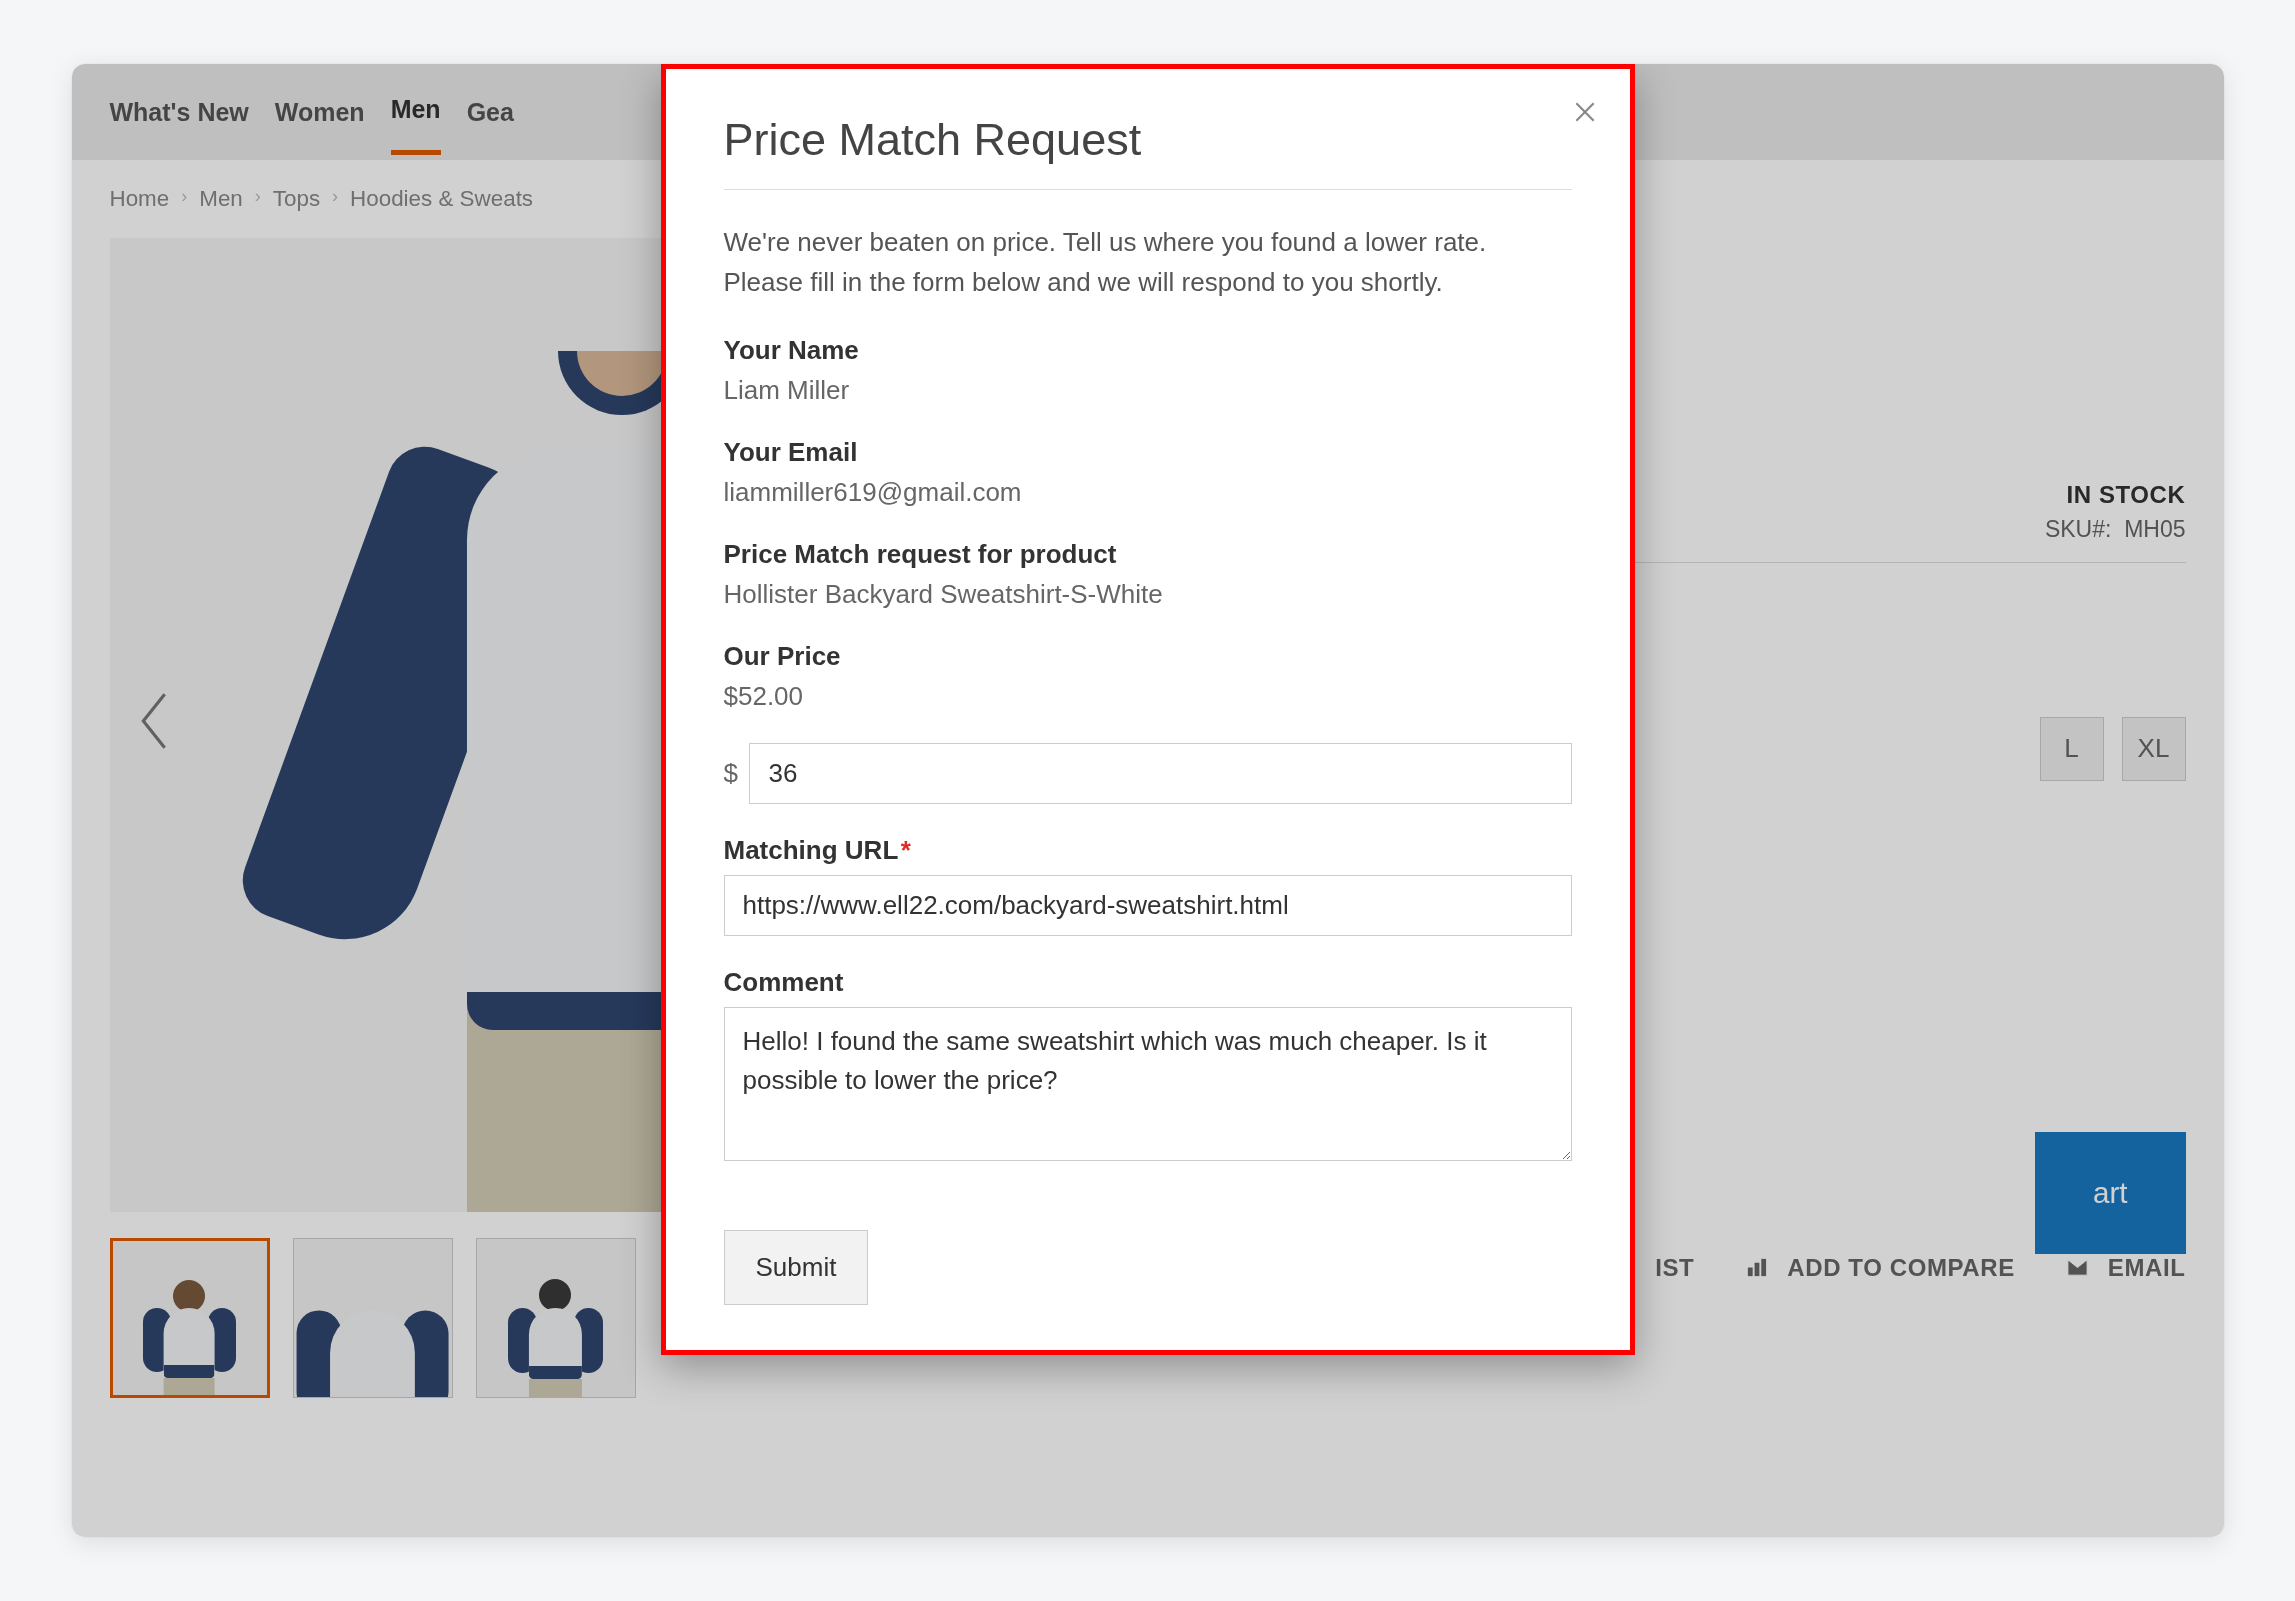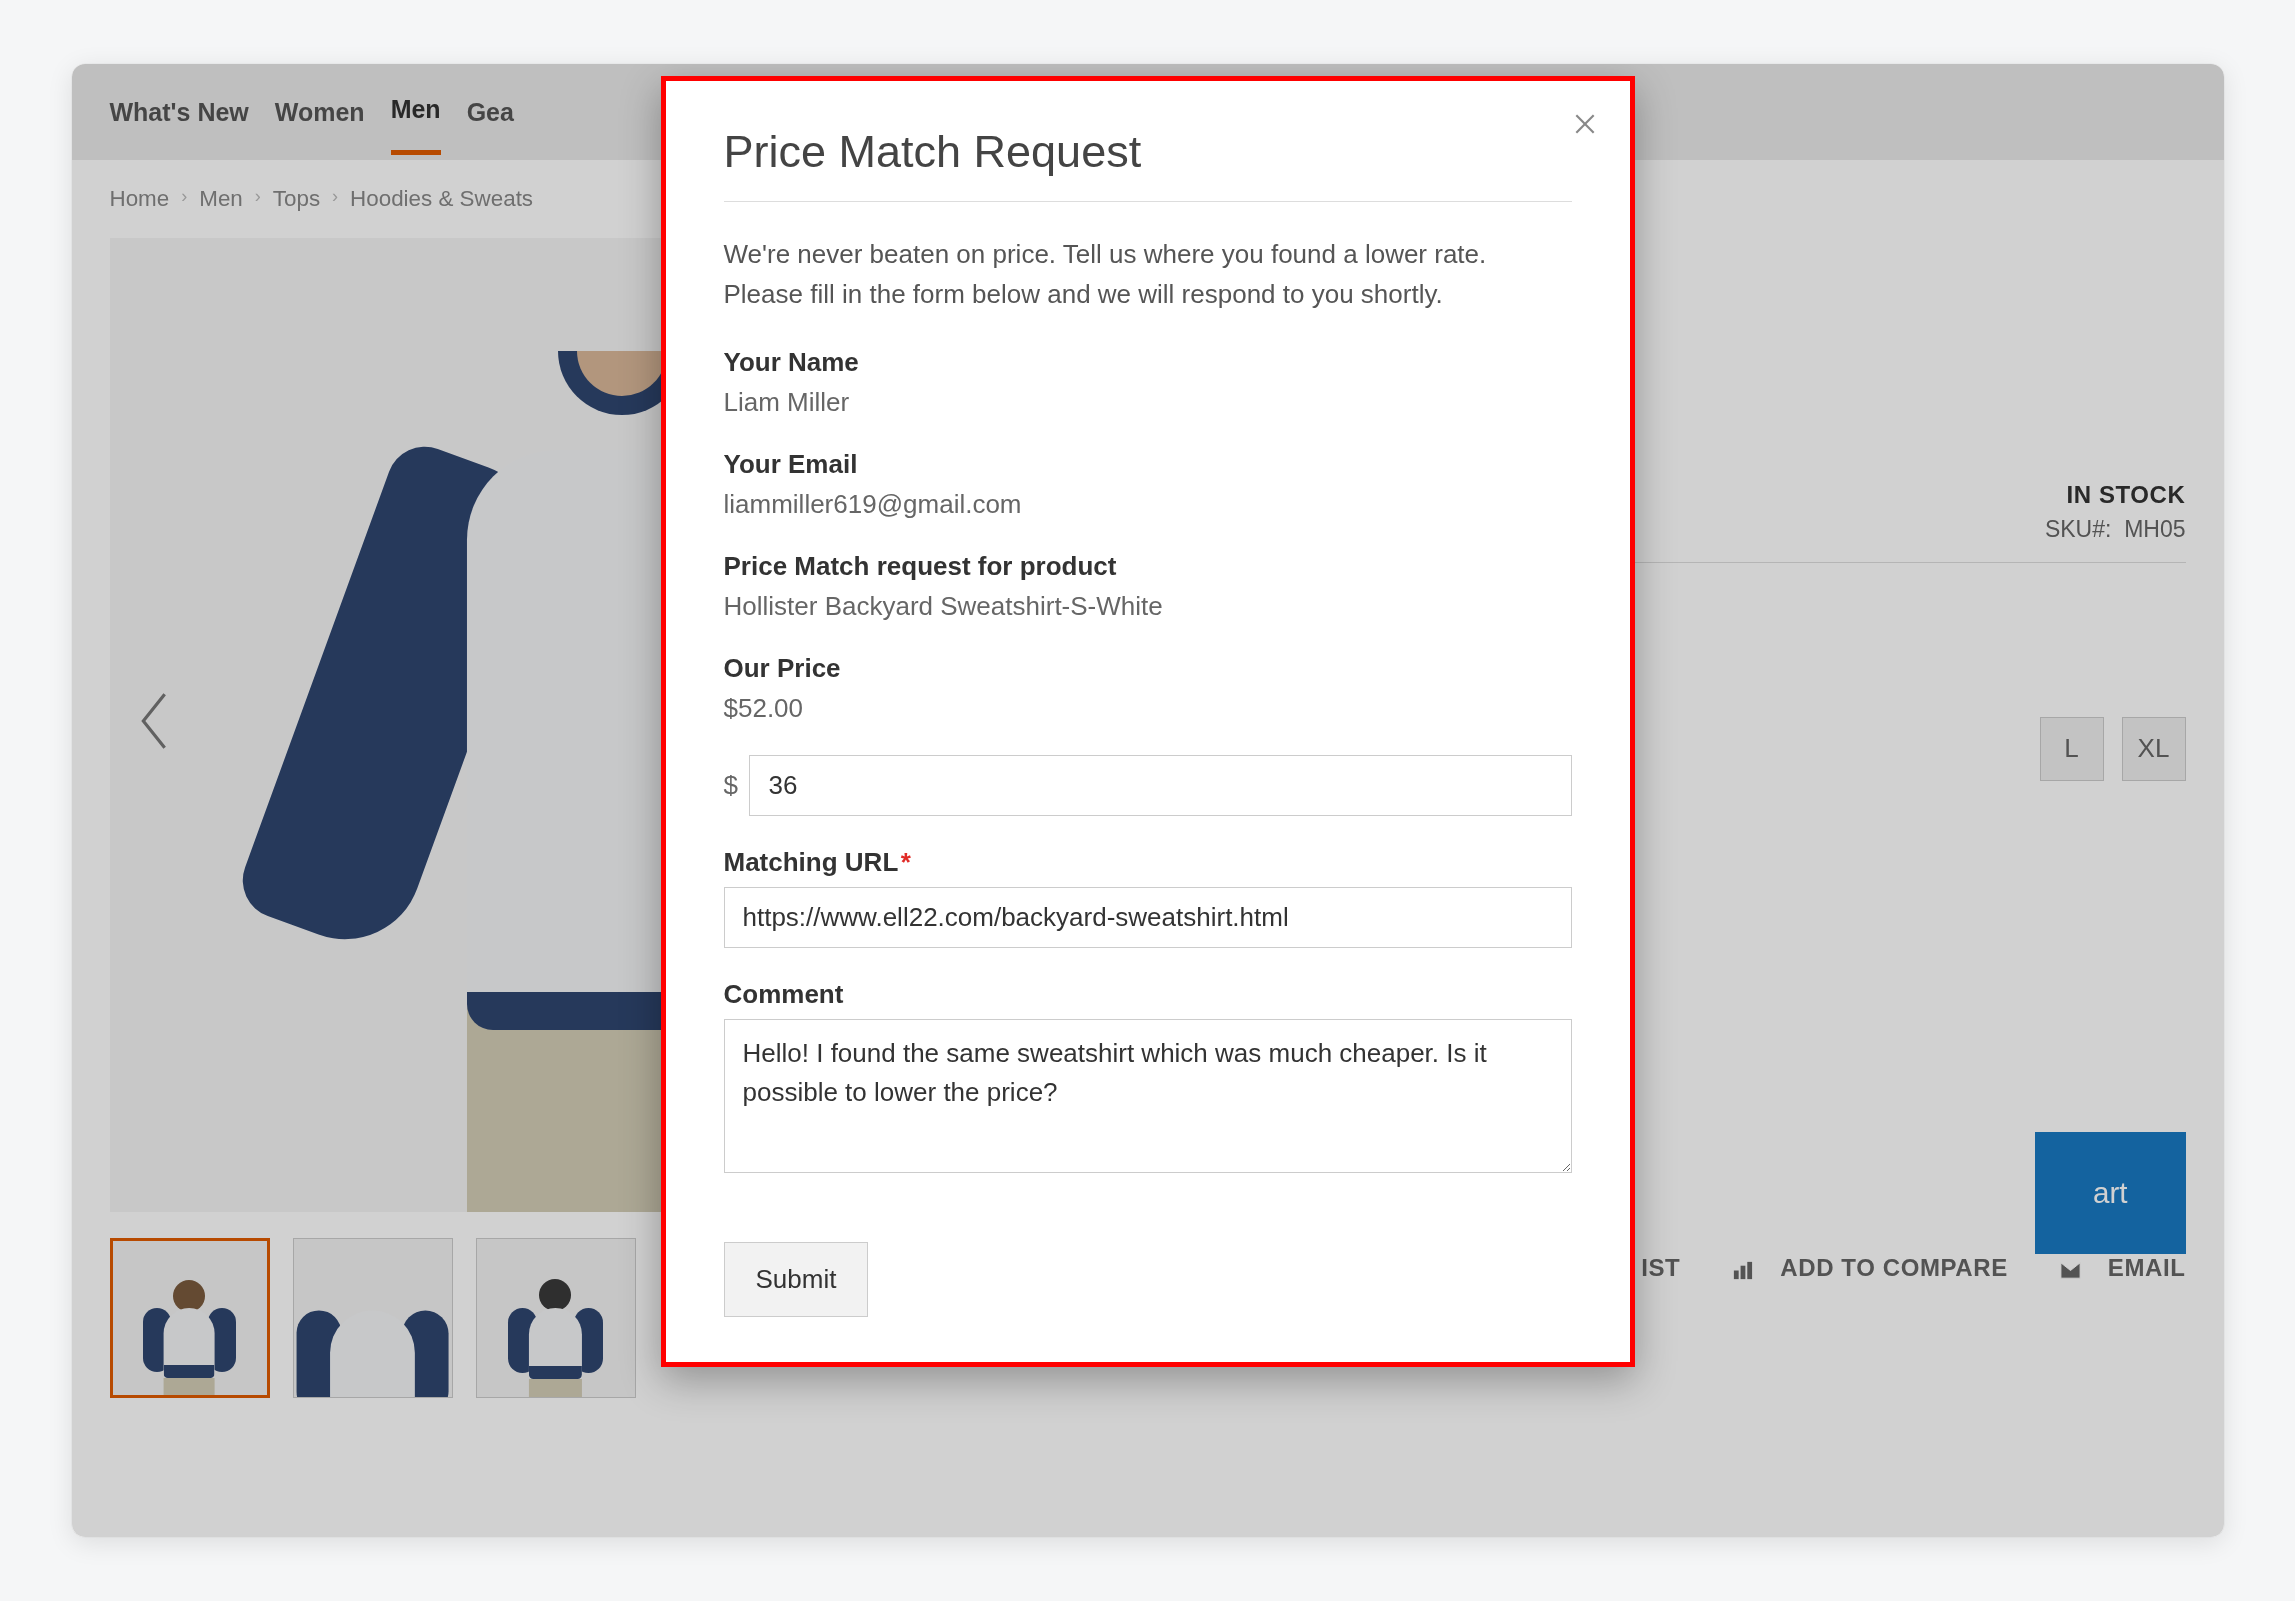--- a/index.html
+++ b/index.html
@@ -277,27 +277,27 @@
     clear: both;
     display: flex;
     gap: 51px;
     justify-content: flex-end;
     margin-top: 128px;
     font-size: 24px;
     font-weight: 700;
     color: #666;
     letter-spacing: 0.6px;
   }
-  .actions span { display: inline-flex; align-items: flex-end; gap: 26px; cursor: pointer;}
+  .actions span { display: inline-flex; align-items: center; gap: 19px; cursor: pointer;}
   .actions svg { width: 23px; height: 23px; fill: #666; }
 
   
   .modal-wrap {
     position: absolute;
-    top: 12px;
+    top: 0;
     left: 50%;
     transform: translateX(-50%);
     width: 974px;
     background: #fff;
     border: 5.8px solid #ff0000;
     z-index: 1000;
     padding: 45px 58px;
     box-shadow: 0 13px 38px rgba(0,0,0,0.3);
   }
   .modal-wrap .close {

